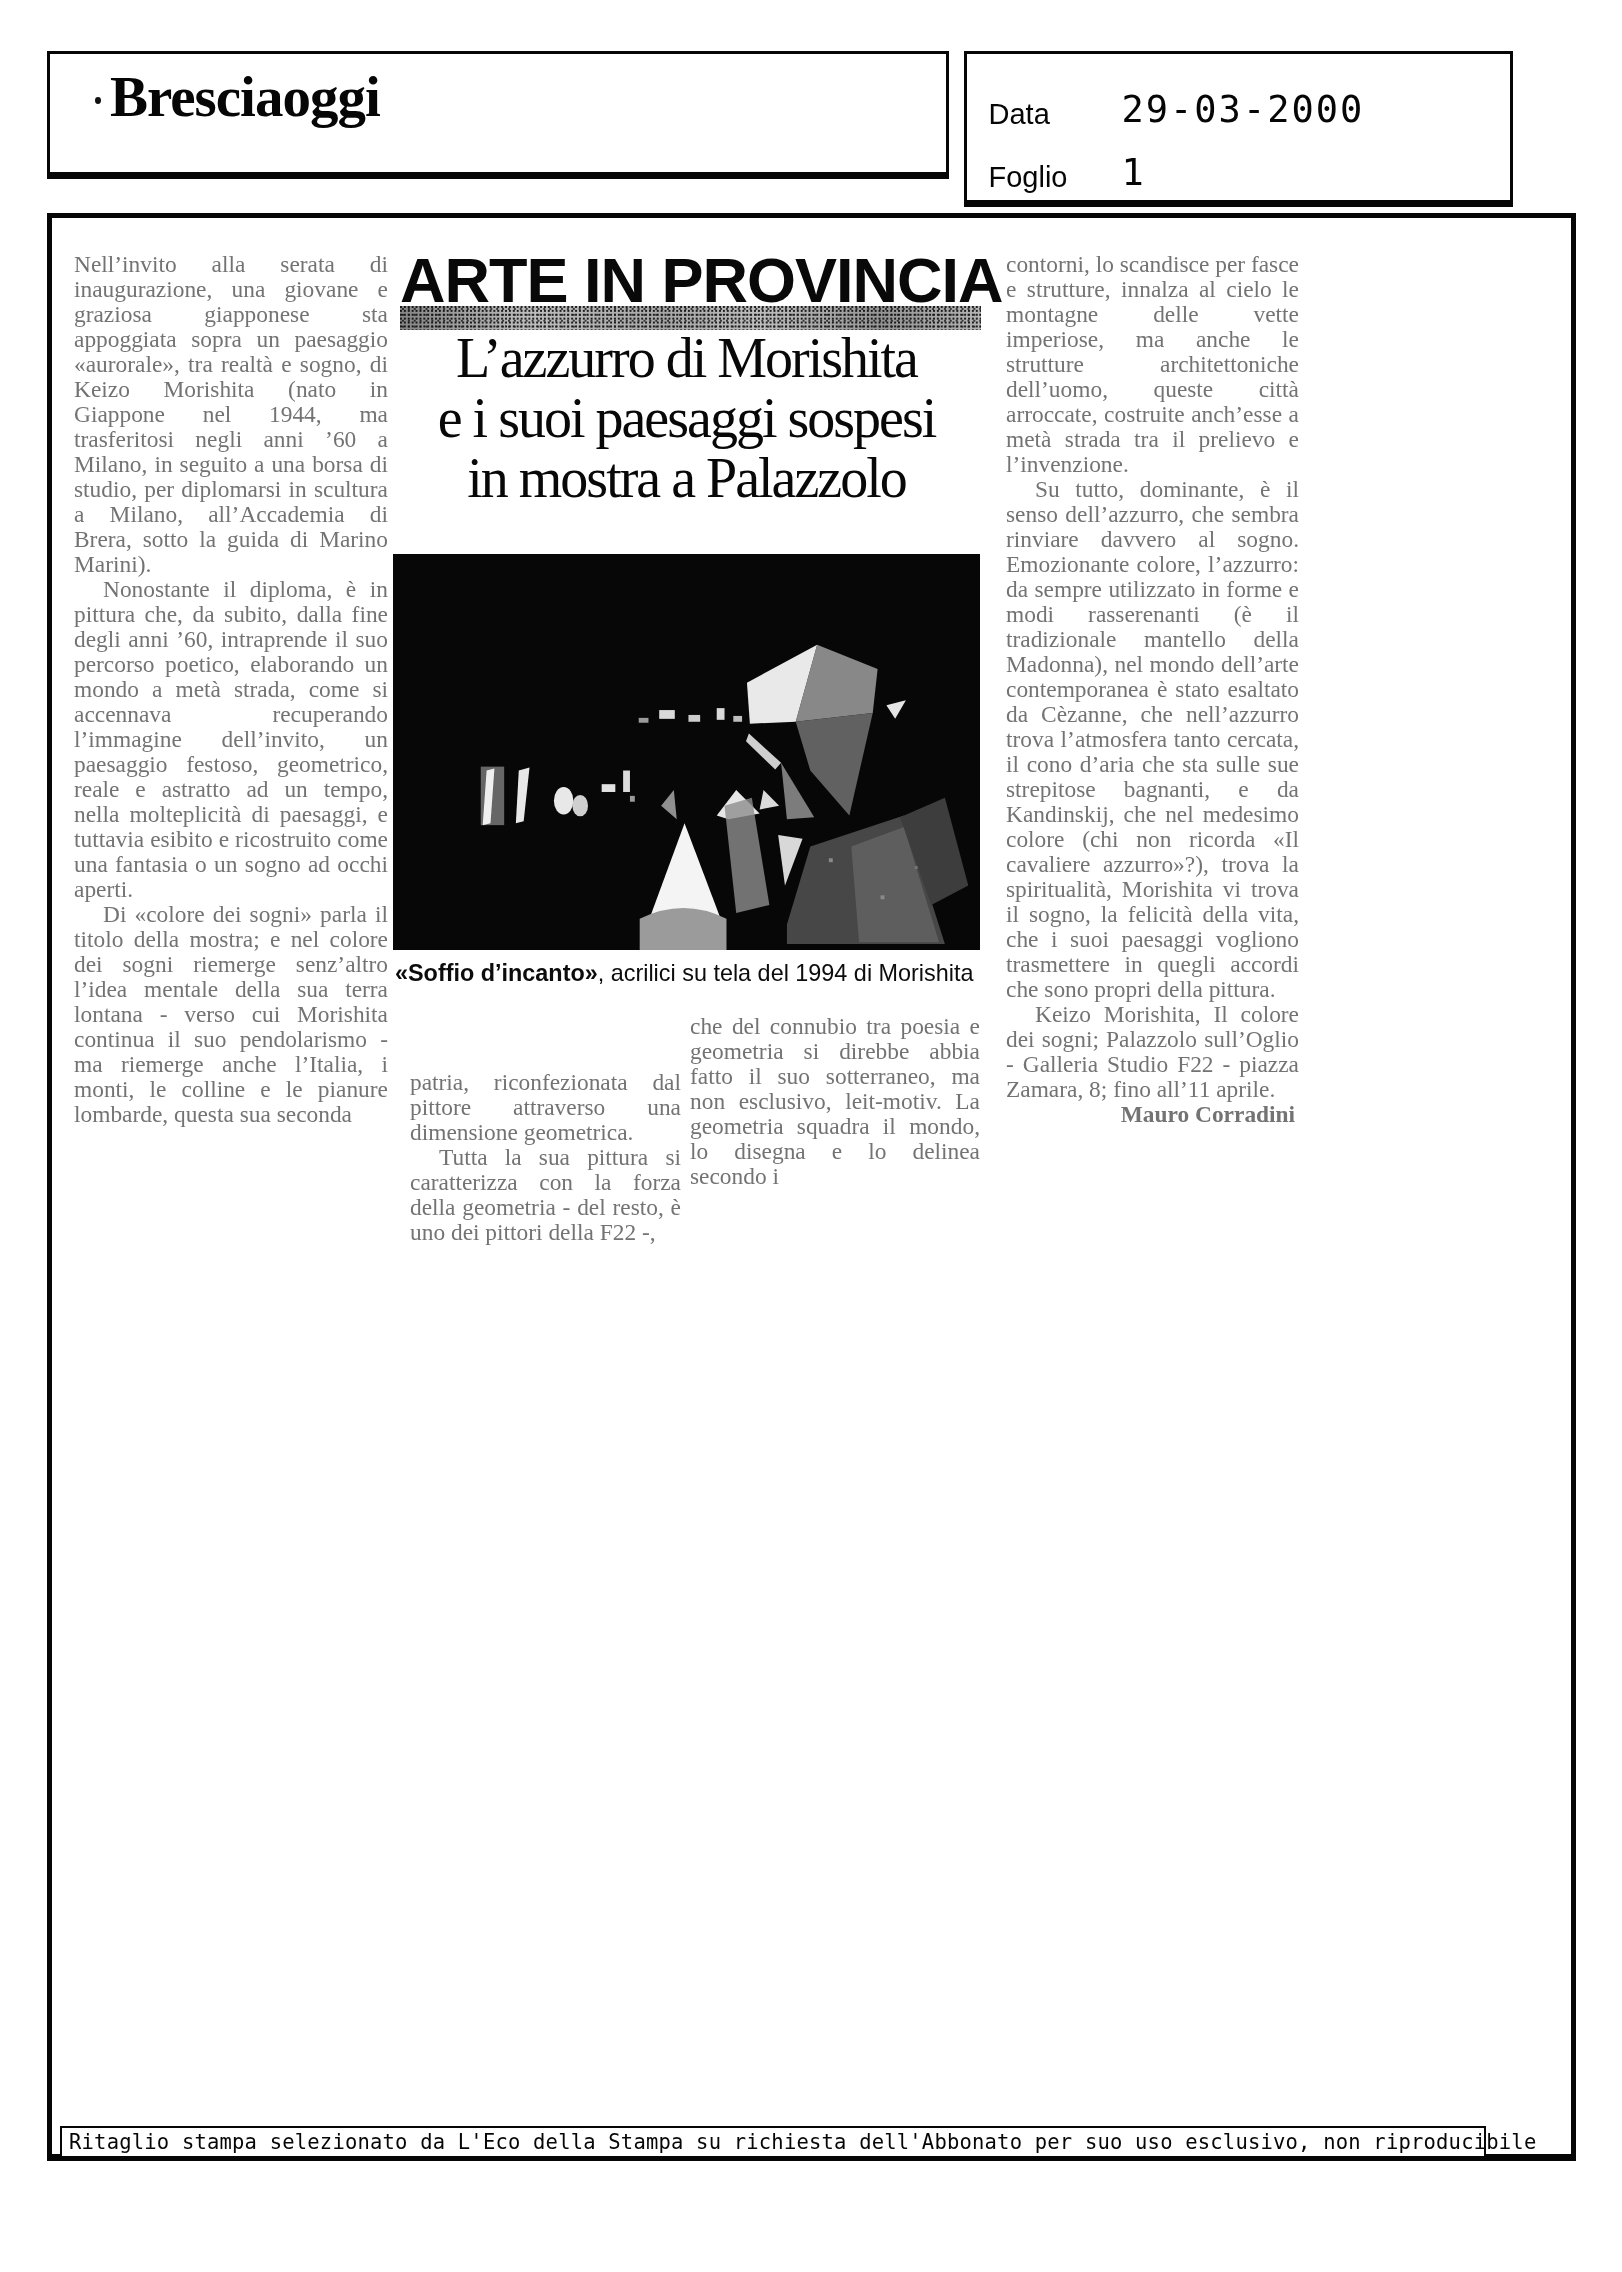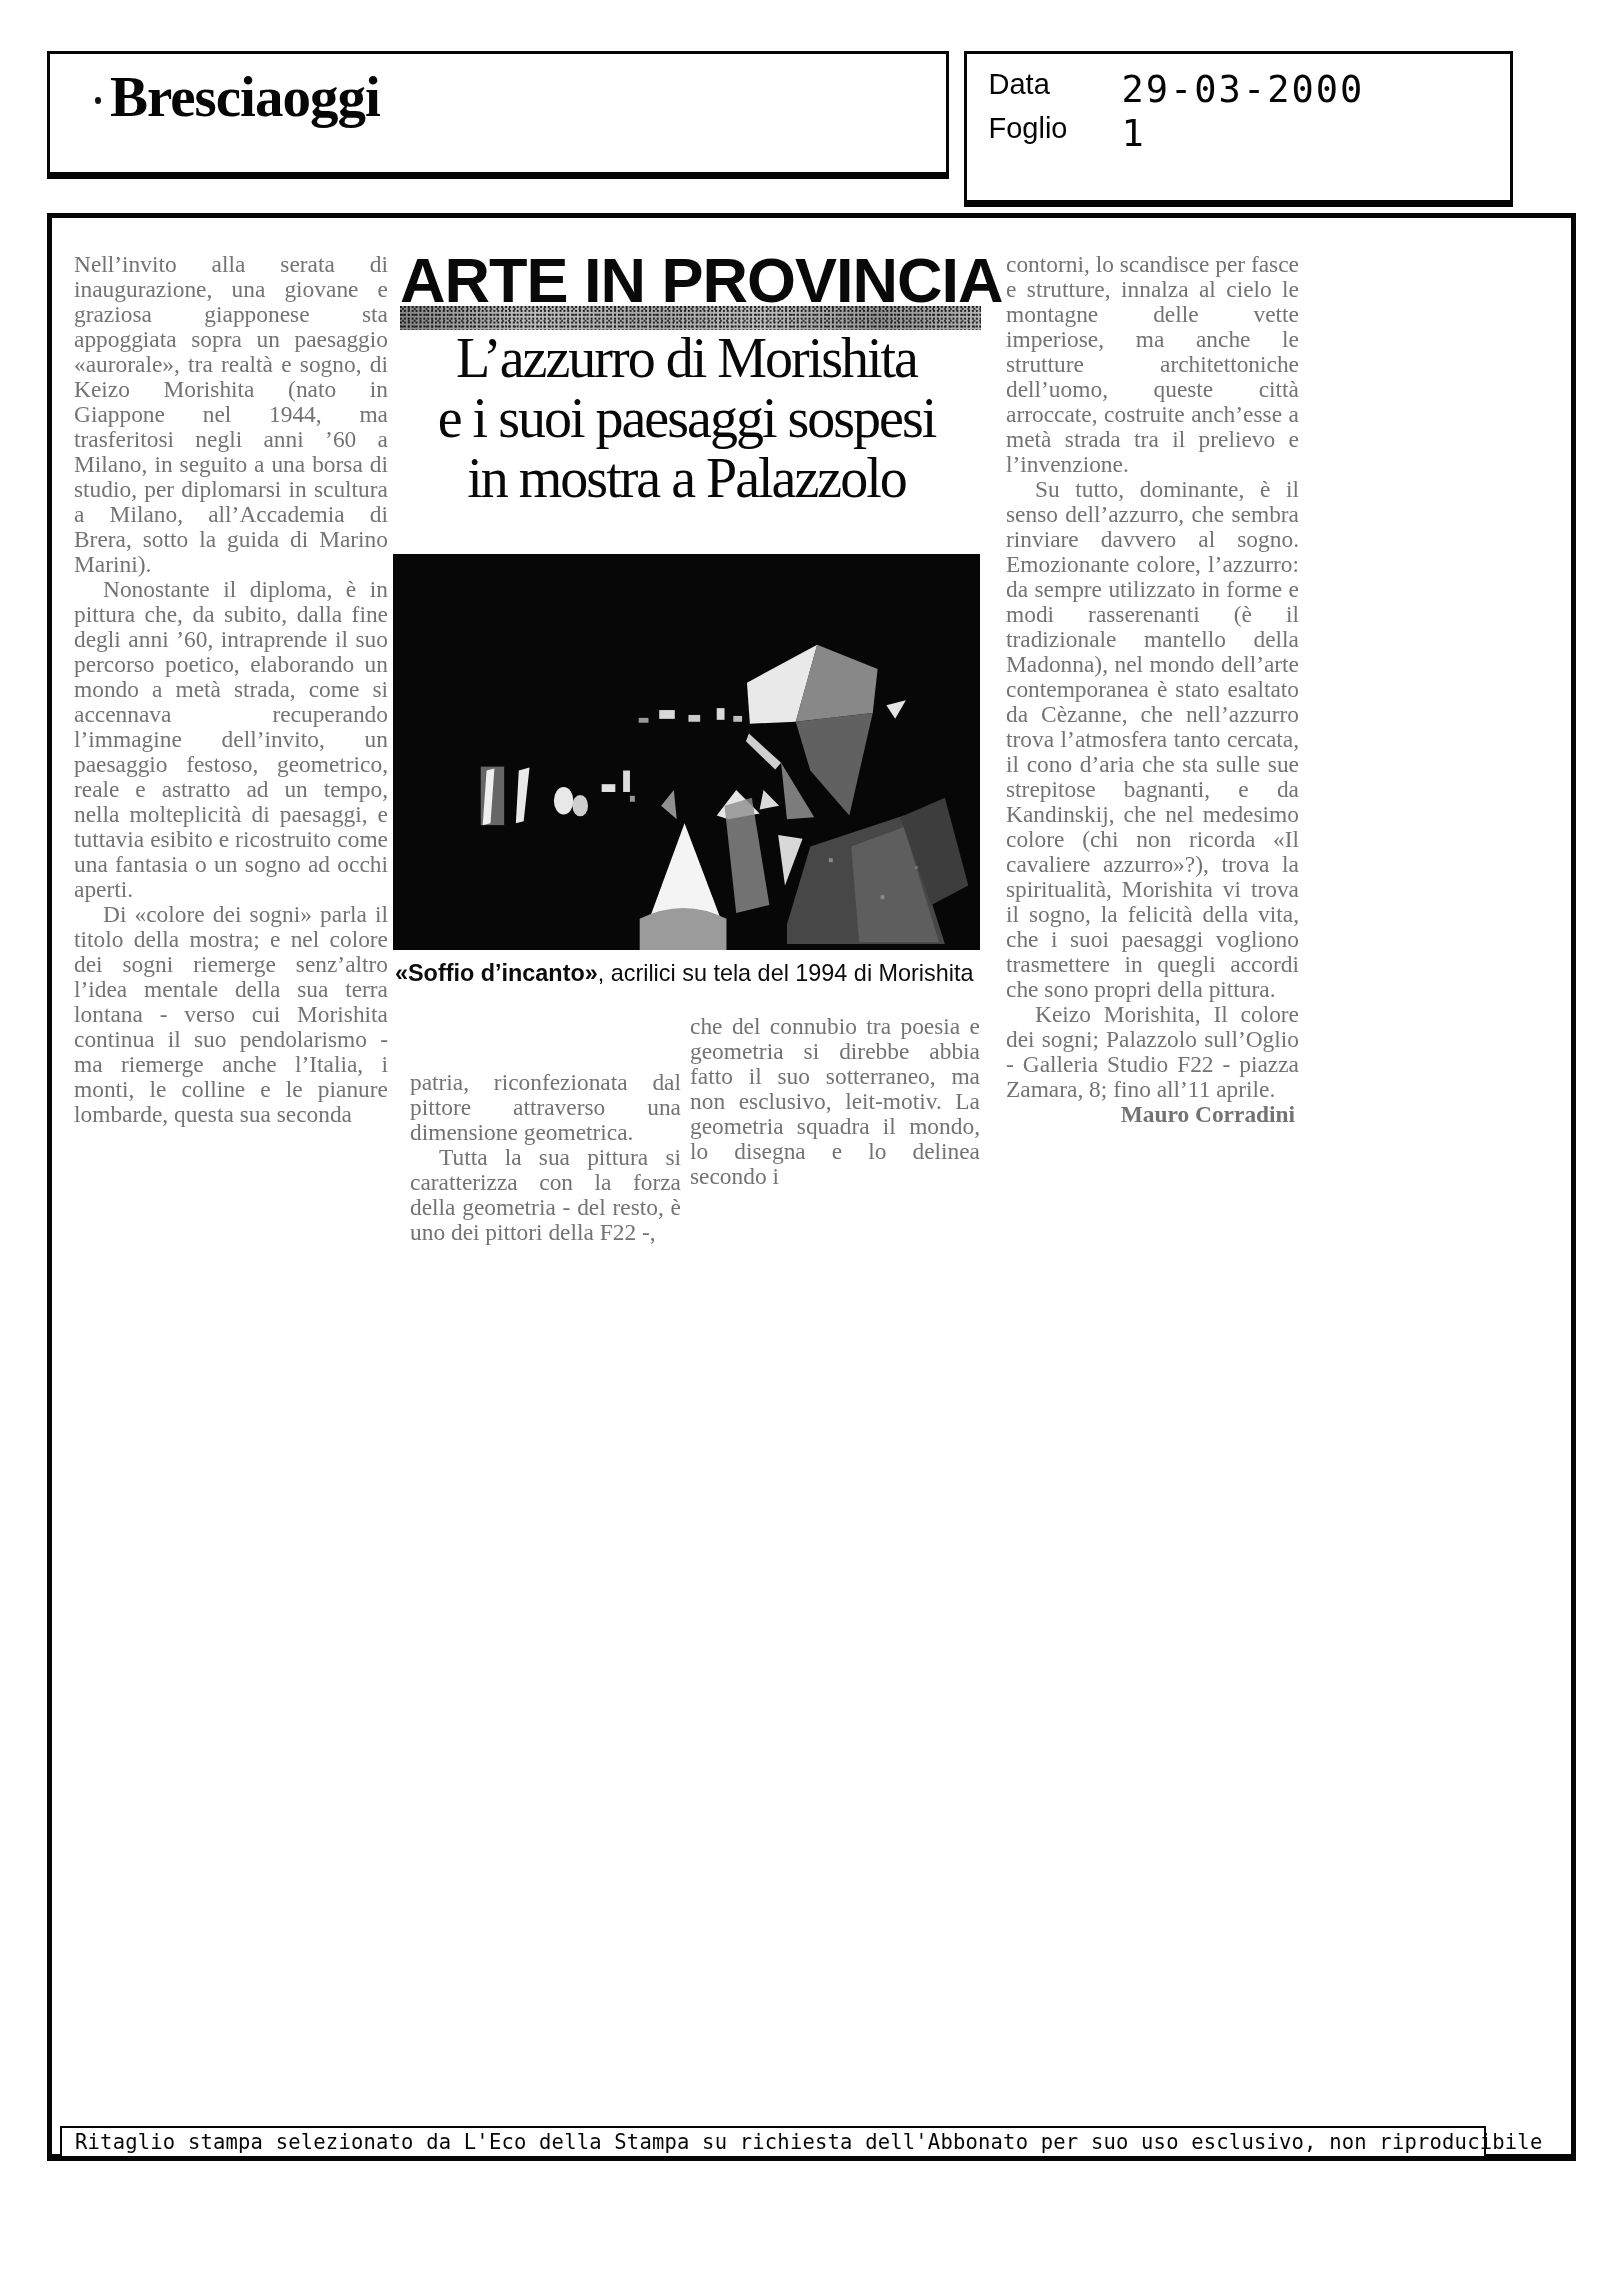--- a/index.html
+++ b/index.html
@@ -6,21 +6,21 @@
   .page{position:relative;width:1623px;height:2272px;background:#ffffff;overflow:hidden;
         font-family:"Liberation Serif",serif;color:#0c0c0c;}
   .box{position:absolute;border:3.9px solid #060606;box-sizing:border-box;background:#fff;}
 
   
   .hdr-left{left:47px;top:51px;width:902px;height:128px;border-bottom-width:7.8px;}
   .logo{position:absolute;left:60px;top:9.8px;font-family:"Liberation Serif",serif;
         font-weight:700;font-size:57px;letter-spacing:-1px;color:#060606;}
   .logo-dot{position:absolute;left:45px;top:43px;width:5.9px;height:6.8px;background:#111;border-radius:50%;}
   .hdr-right{left:964px;top:51px;width:549px;height:156px;border-bottom-width:7.8px;padding:13.7px 0 0 21.5px;}
-  .meta-row{height:44px;display:flex;align-items:flex-start;}
+  .meta-row{height:44px;display:flex;align-items:flex-end;margin-top:19px;}
   .meta-label{display:inline-block;width:133px;font-family:"Liberation Sans",sans-serif;
               font-size:29px;color:#060606;}
   .meta-value{font-family:"DejaVu Sans Mono",monospace;font-size:37px;letter-spacing:2px;color:#060606;}
 
   
   .main-frame{left:47px;top:213px;width:1529px;height:1948px;border-width:5.9px;border-bottom-width:7.8px;}
 
   
   .btxt{position:absolute;font-size:23.4px;line-height:25px;text-align:justify;color:#737373;}
   .btxt p{margin:0;}
@@ -49,21 +49,21 @@
 
   
   .photo{position:absolute;left:393px;top:554px;width:587px;height:396px;background:#070707;}
   .photo svg{display:block;}
   .caption{position:absolute;left:395px;top:960px;width:585px;
            font-family:"Liberation Sans",sans-serif;font-size:23.4px;color:#0c0c0c;}
   .caption .cap-b{font-weight:700;}
 
   
   .footer-box{left:60px;top:2126px;width:1426px;height:32px;border-width:2.9px;
-              display:flex;align-items:center;padding-left:13px;}
+              display:flex;align-items:center;padding-left:7px;}
   .footer-txt{font-family:"DejaVu Sans Mono",monospace;font-size:20.5px;letter-spacing:0.2px;
               white-space:nowrap;color:#060606;}
 </style>
 </head>
 <body>
 
 <div class="page">
 
   <div class="box hdr-left">
     <span class="logo-dot"></span>

